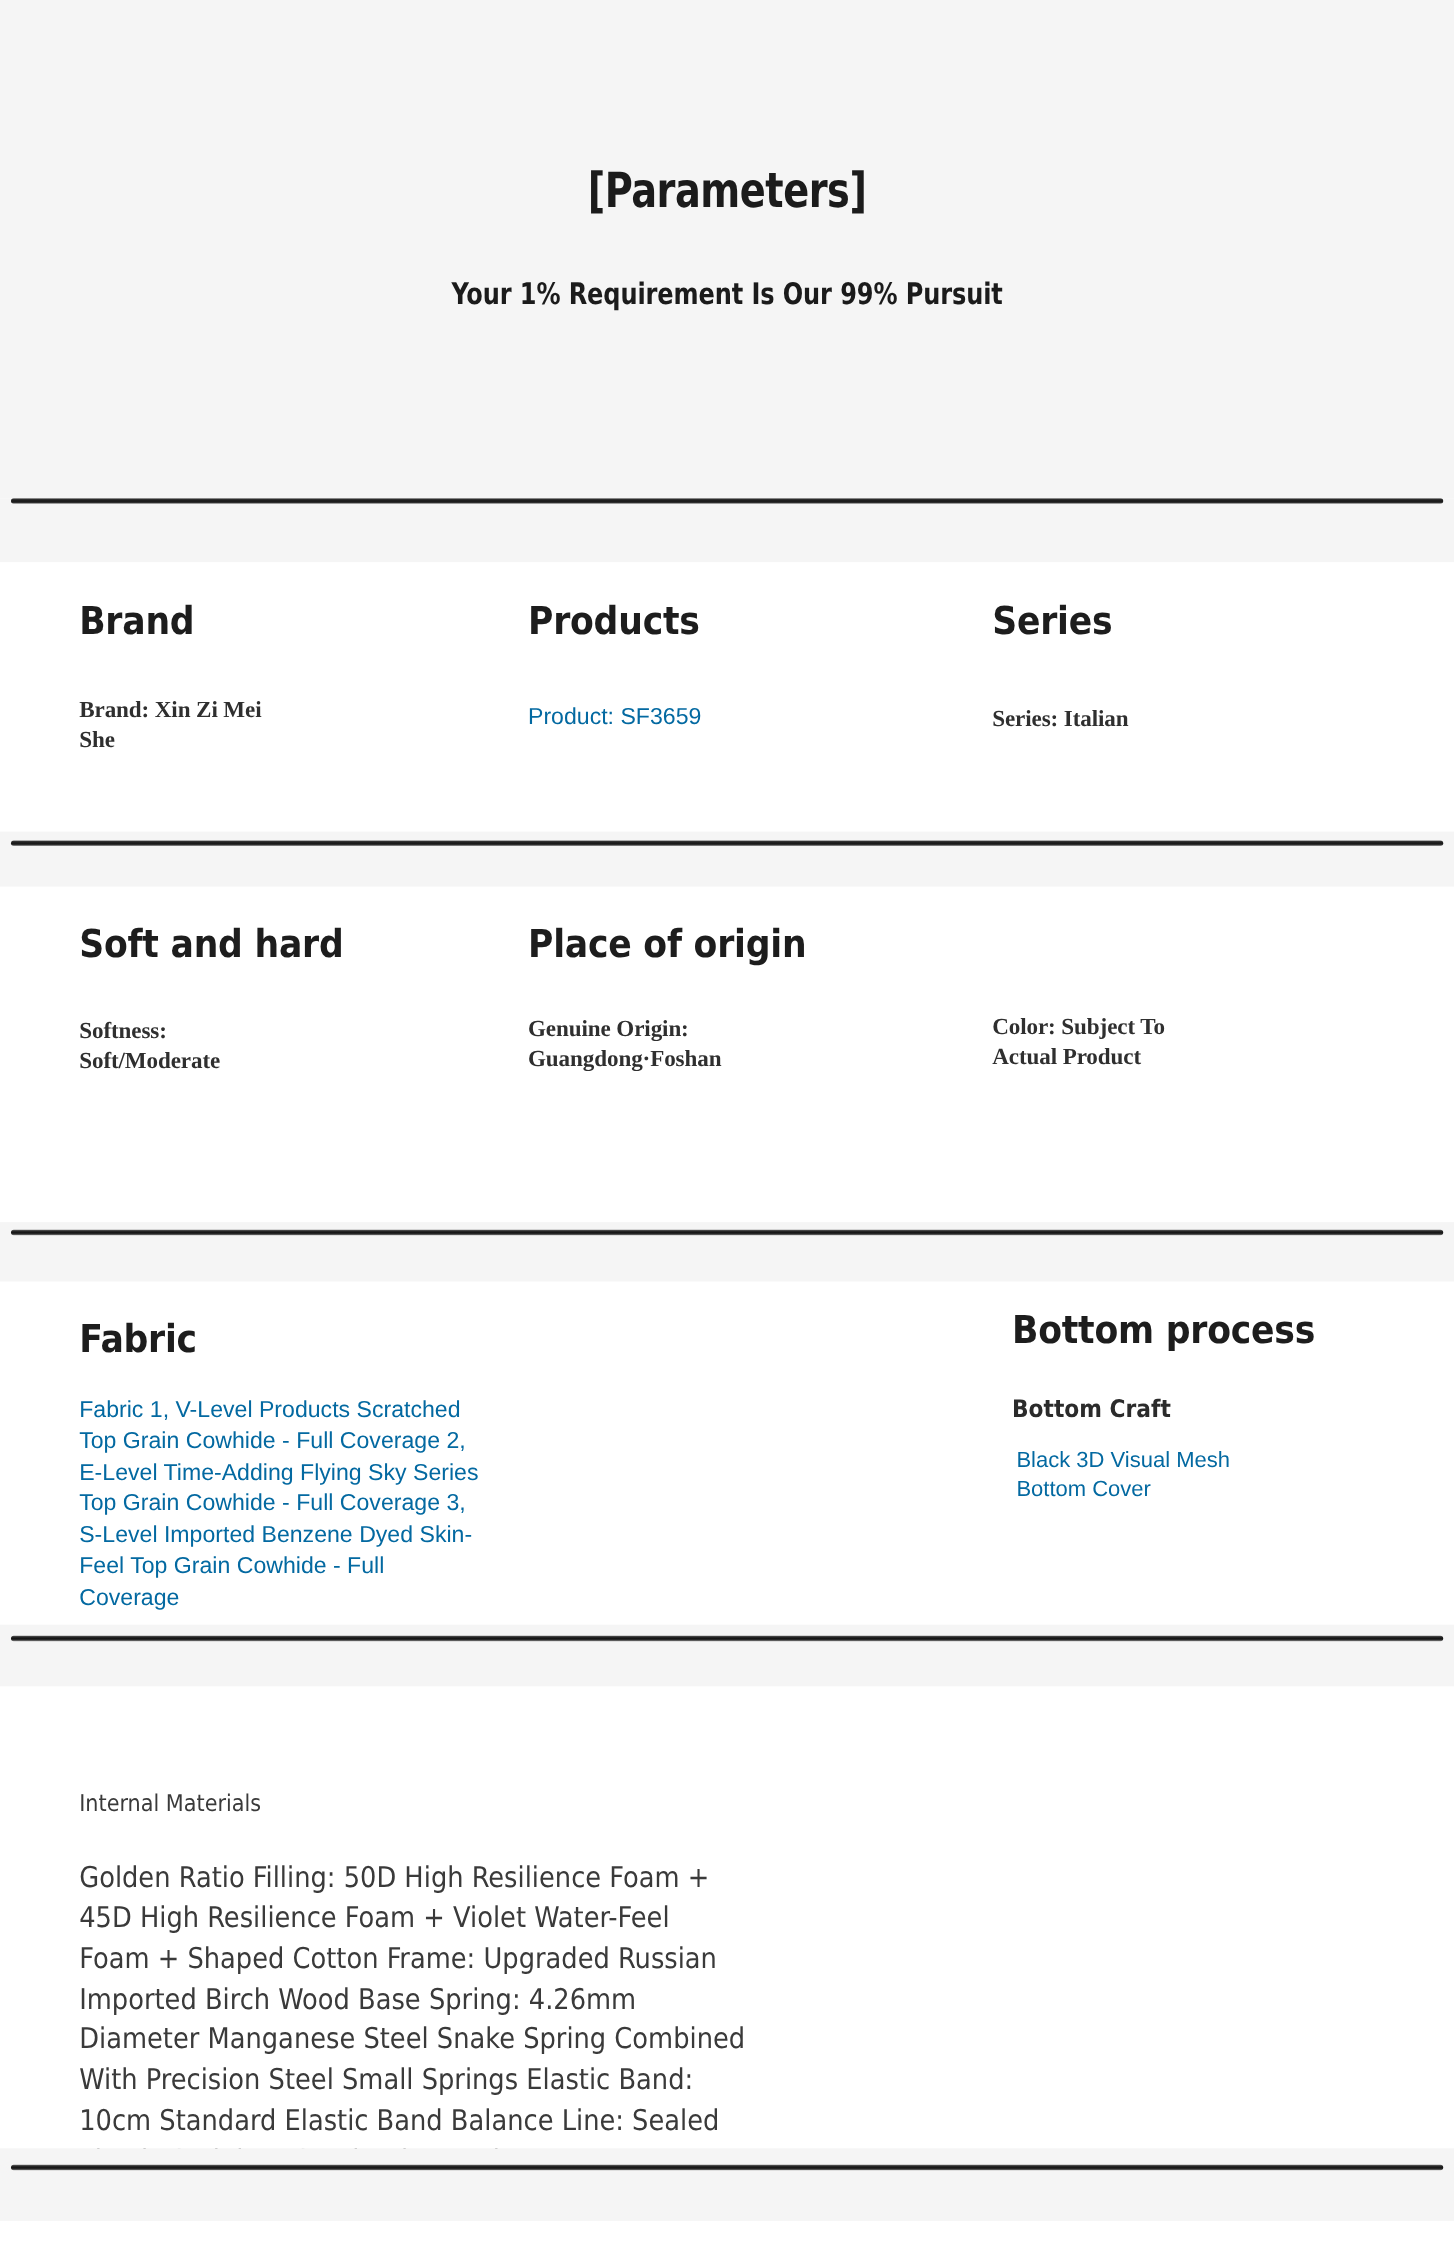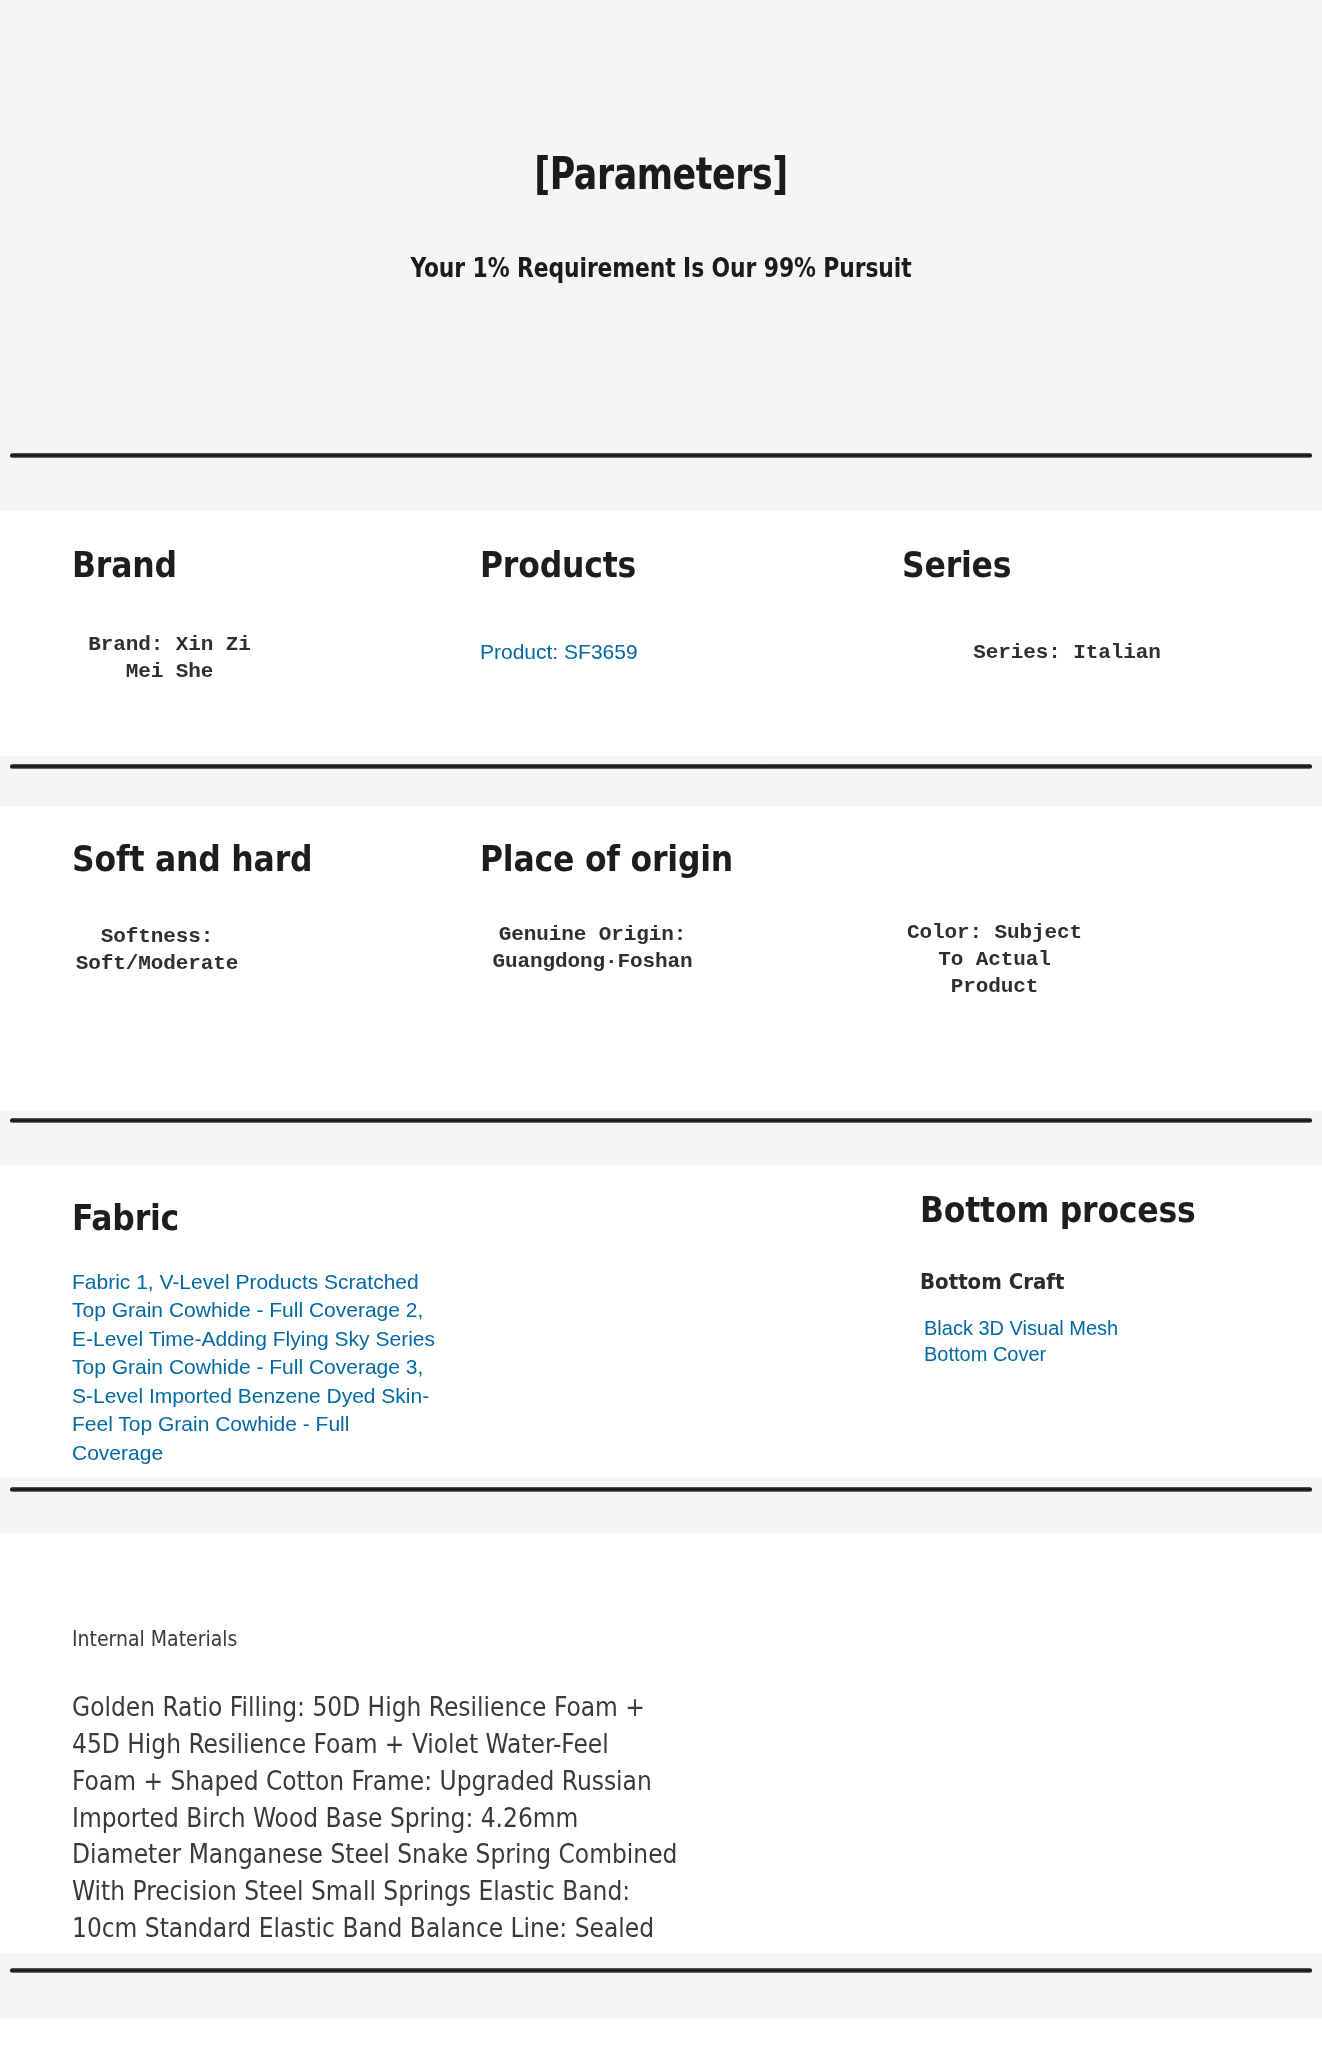--- a/index.html
+++ b/index.html
@@ -86,27 +86,26 @@
     font-weight: 700;
     font-size: 35px;
     color: #1d1d1d;
     letter-spacing: -0.2px;
     white-space: nowrap;
     line-height: 1.05;
   }
 
   
   .val-bold {
-    font-family: Liberation Mono, monospace;
+    font-family: Liberation Serif, serif;
     font-weight: 700;
     font-size: 21px;
     color: #2f2f2f;
     line-height: 1.28;
     letter-spacing: -0.1px;
-    text-align: center;
   }
   
   .val-reg {
     font-family: "Liberation Sans", sans-serif;
     font-weight: 400;
     font-size: 21px;
     color: #0369a1;
     line-height: 1.3;
   }
   

